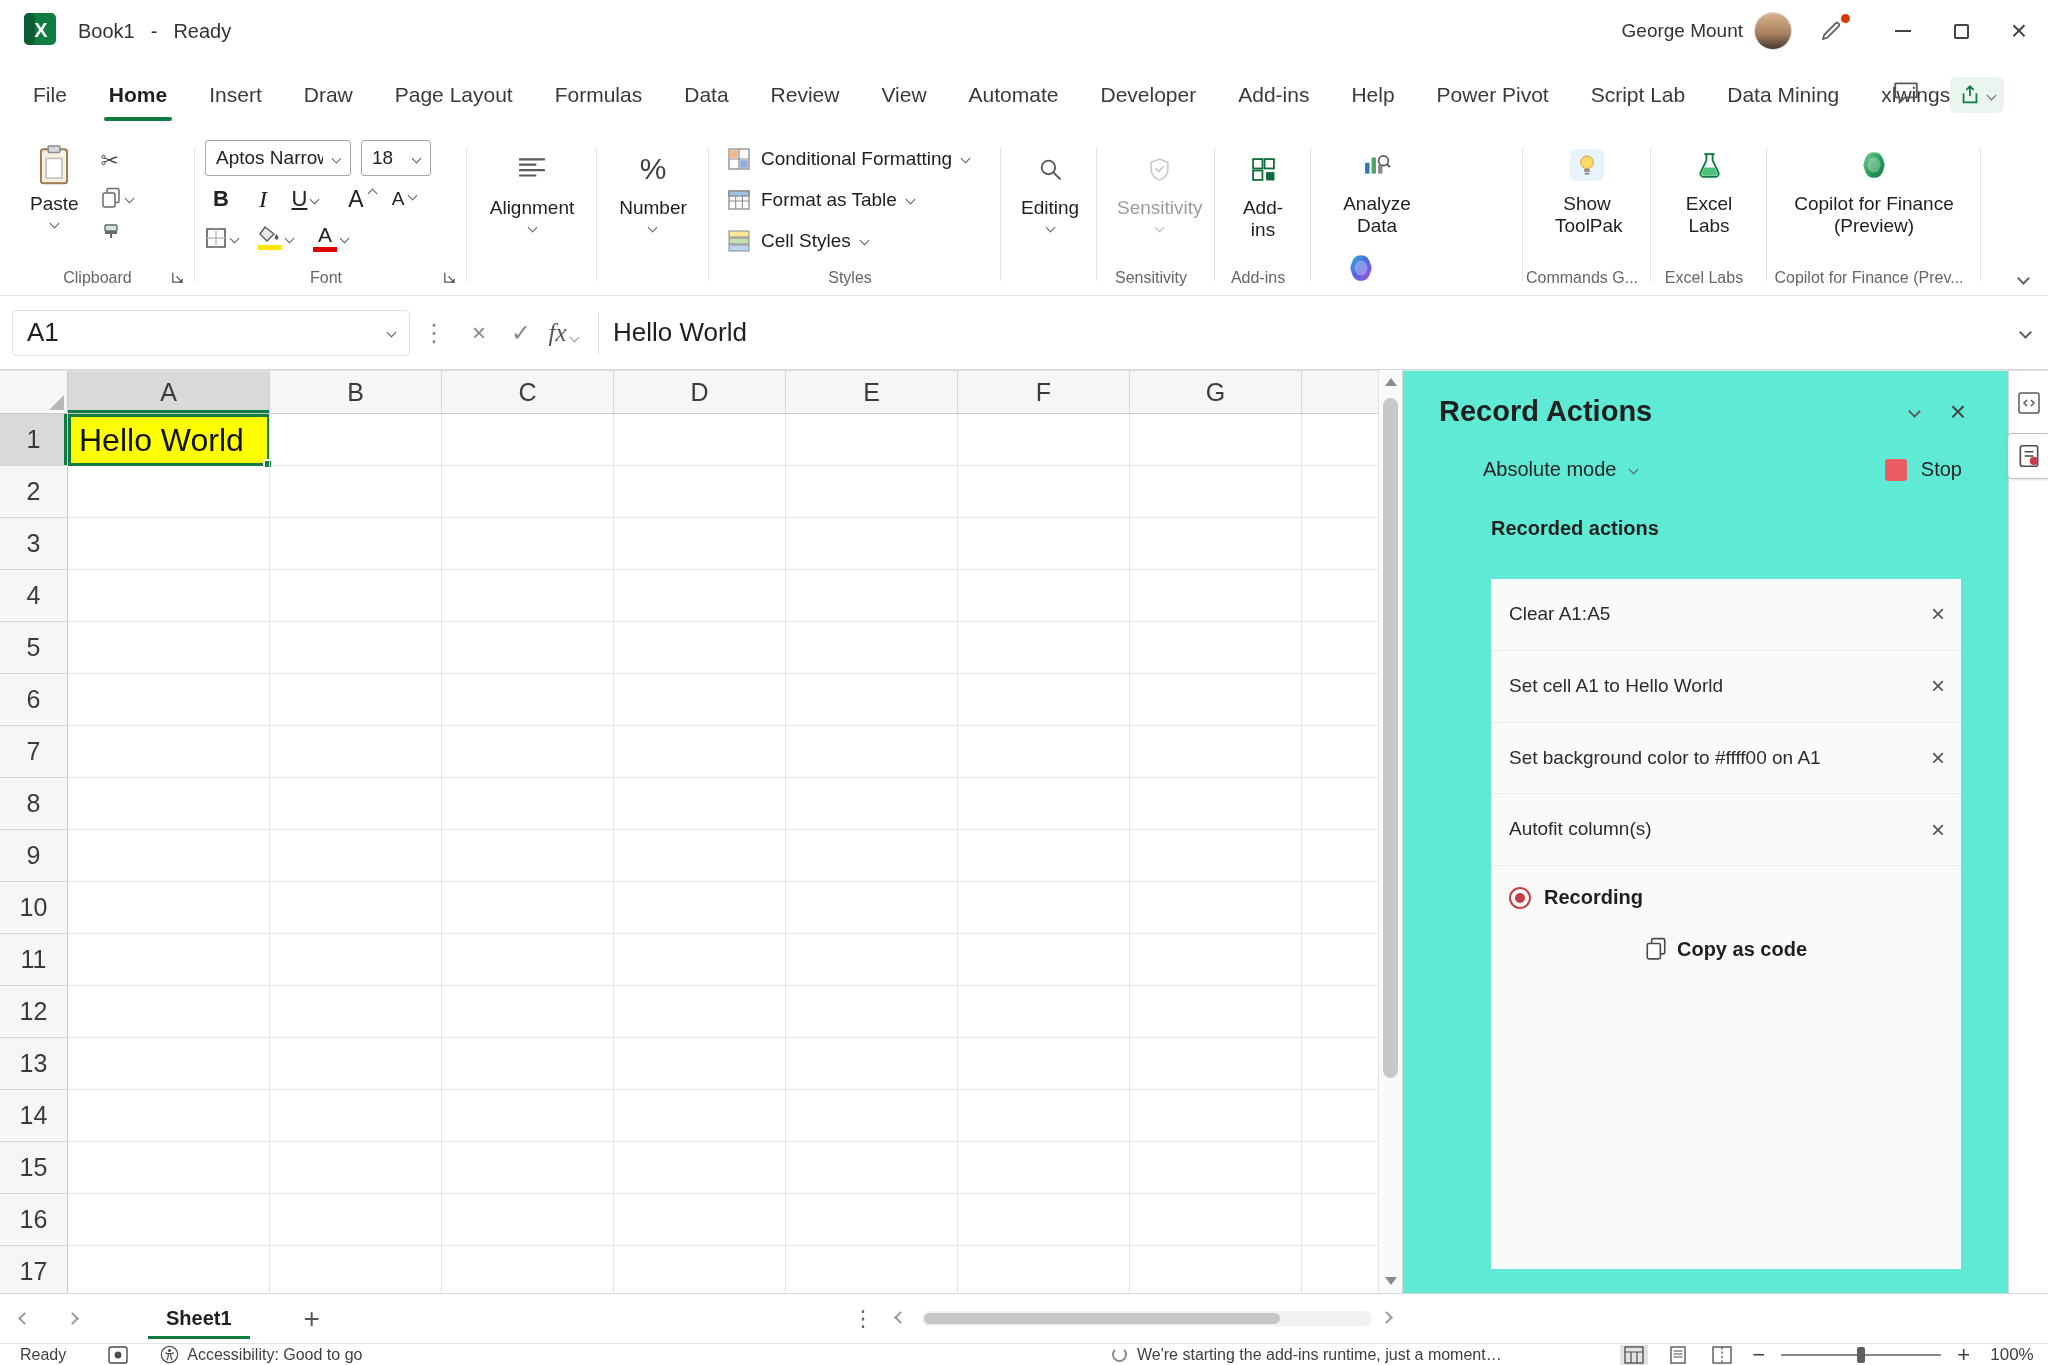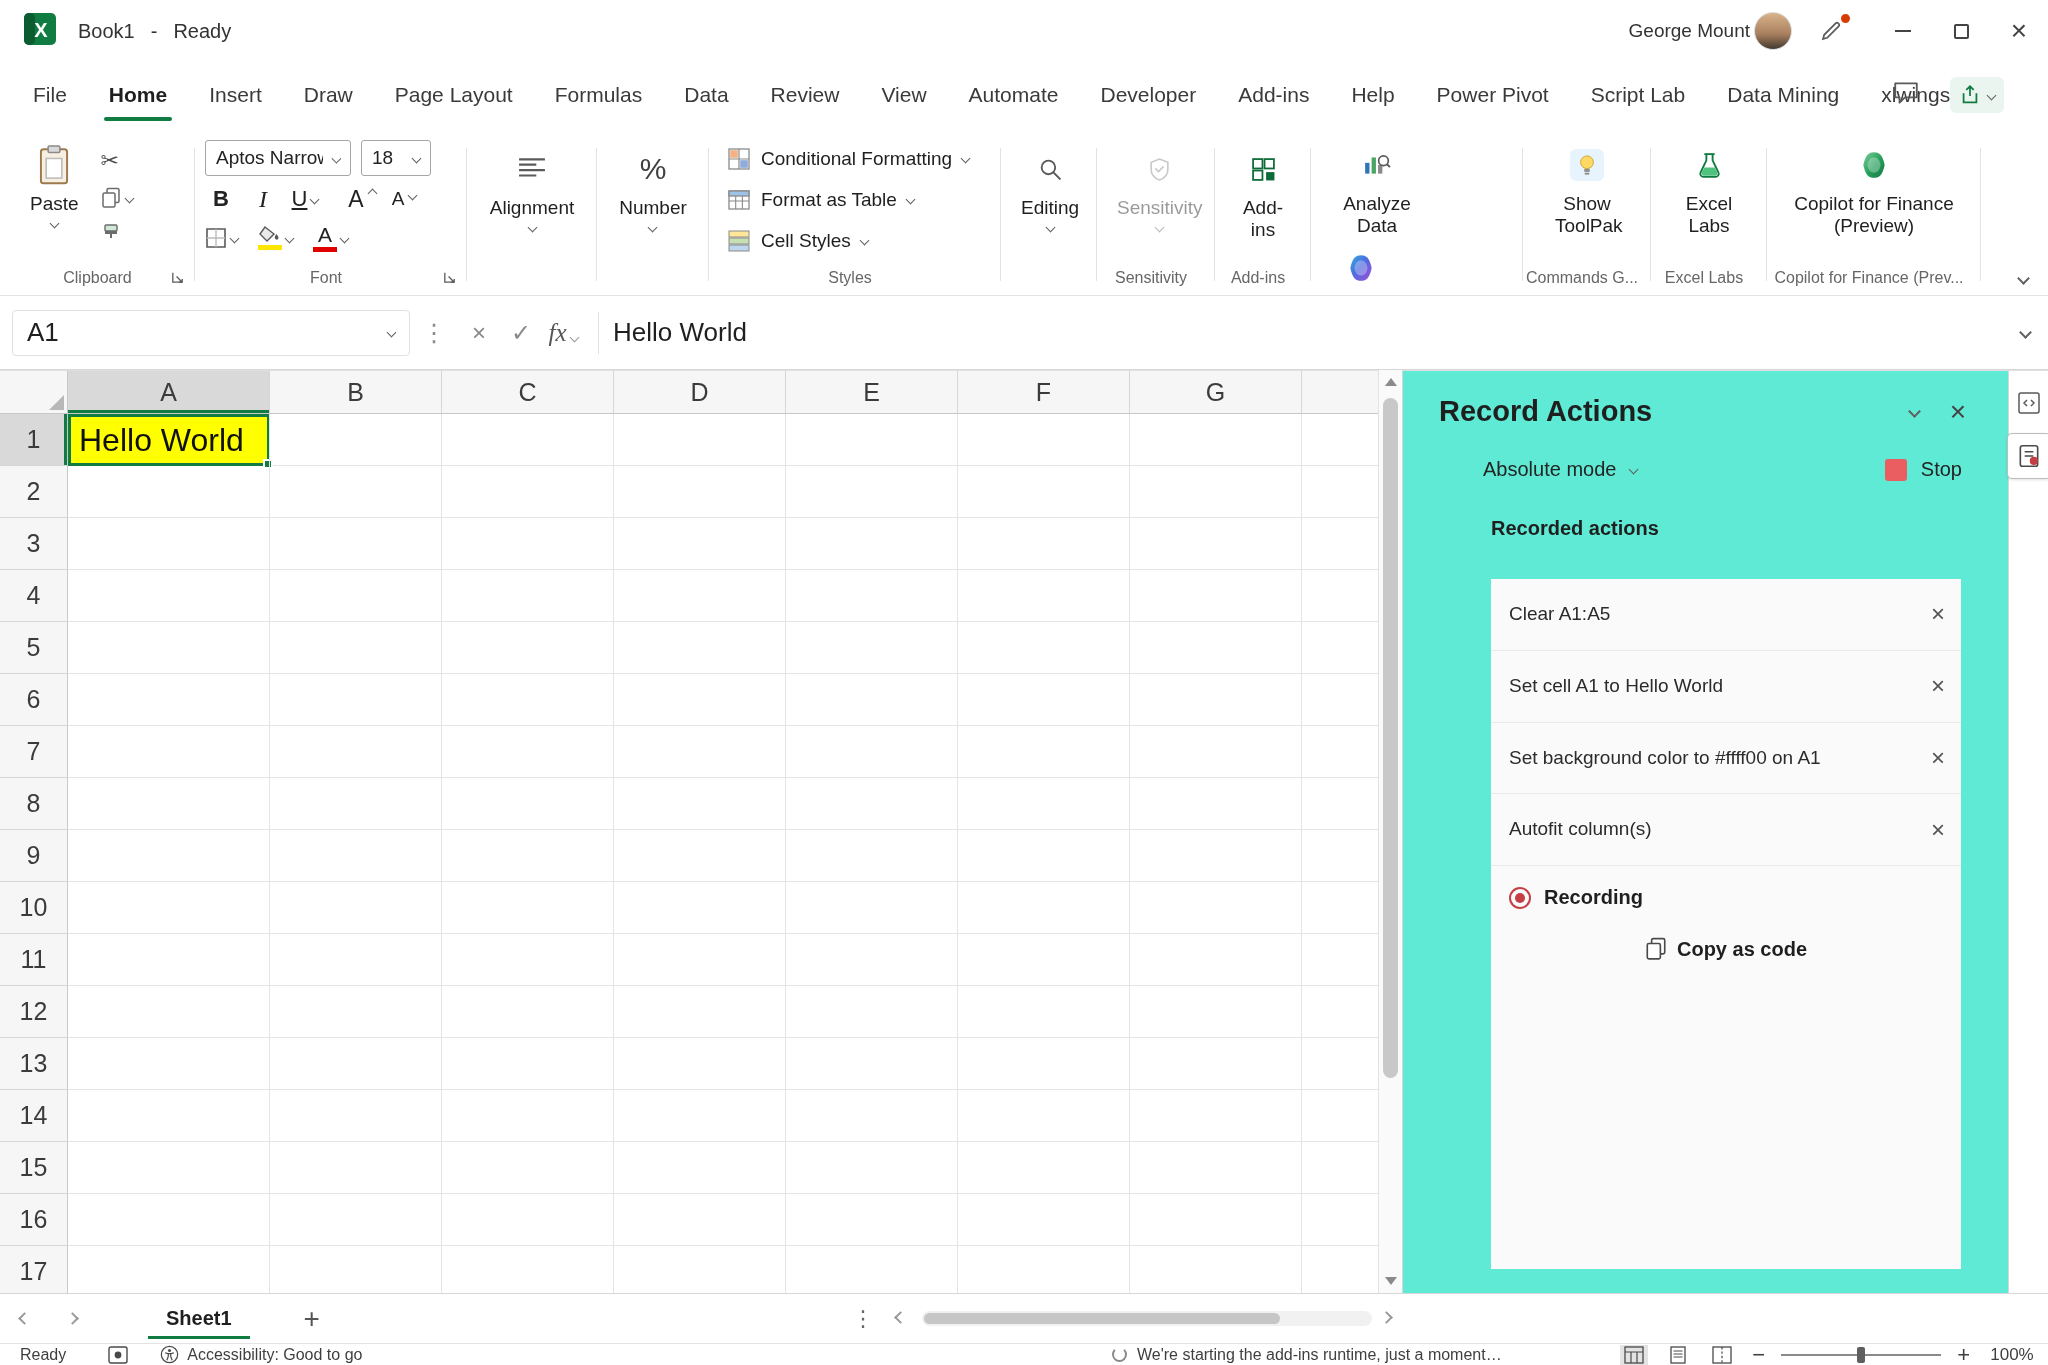--- a/index.html
+++ b/index.html
@@ -7,21 +7,21 @@
   .app { position:relative; width:2048px; height:1365px; background:#fff; color:#242424; }
 
   
   .titlebar { position:absolute; left:0; top:0; width:2048px; height:62px; background:#fff; display:flex; align-items:center; }
   .tb-left { display:flex; align-items:center; gap:20px; padding-left:22px; }
   .doc-title { display:flex; gap:16px; font-size:20px; color:#333; }
   .search-box { position:absolute; left:calc(50% + 36px); top:10px; transform:translateX(-50%); width:570px; height:42px; border:1px solid #d1d1d1; border-radius:4px; background:#fbfbfb; display:flex; align-items:center; gap:12px; padding:0 16px; }
   .search-box input { border:none; outline:none; background:transparent; font-size:20px; color:#333; width:100%; }
   .search-box input::placeholder { color:#616161; }
   .tb-right { position:absolute; right:0; top:0; height:62px; display:flex; align-items:center; }
-  .user-name { font-size:19px; color:#333; margin-right:4px; }
+  .user-name { font-size:19px; color:#333; margin-right:11px; }
   .avatar { width:38px; height:38px; border-radius:50%; background:linear-gradient(180deg,#d8b38c 0%,#a9805f 58%,#43392f 100%); border:1px solid #d9d9d9; margin-right:24px; }
   .pen-btn { position:relative; margin-right:28px; width:30px; height:30px; display:flex; align-items:center; justify-content:center; }
   .notif-dot { position:absolute; top:-4px; right:-6px; width:13px; height:13px; border-radius:50%; background:#d83b01; border:2px solid #fff; }
   .win-btn { width:58px; height:62px; display:flex; align-items:center; justify-content:center; }
   .min-shape { width:16px; height:2px; background:#444; }
   .max-shape { width:15px; height:15px; border:2px solid #444; border-radius:2px; }
   .close-glyph { font-size:28px; color:#444; line-height:1; }
 
   
   .tabrow { position:absolute; left:0; top:62px; width:2048px; height:66px; background:#fff; display:flex; align-items:stretch; padding-left:12px; }

